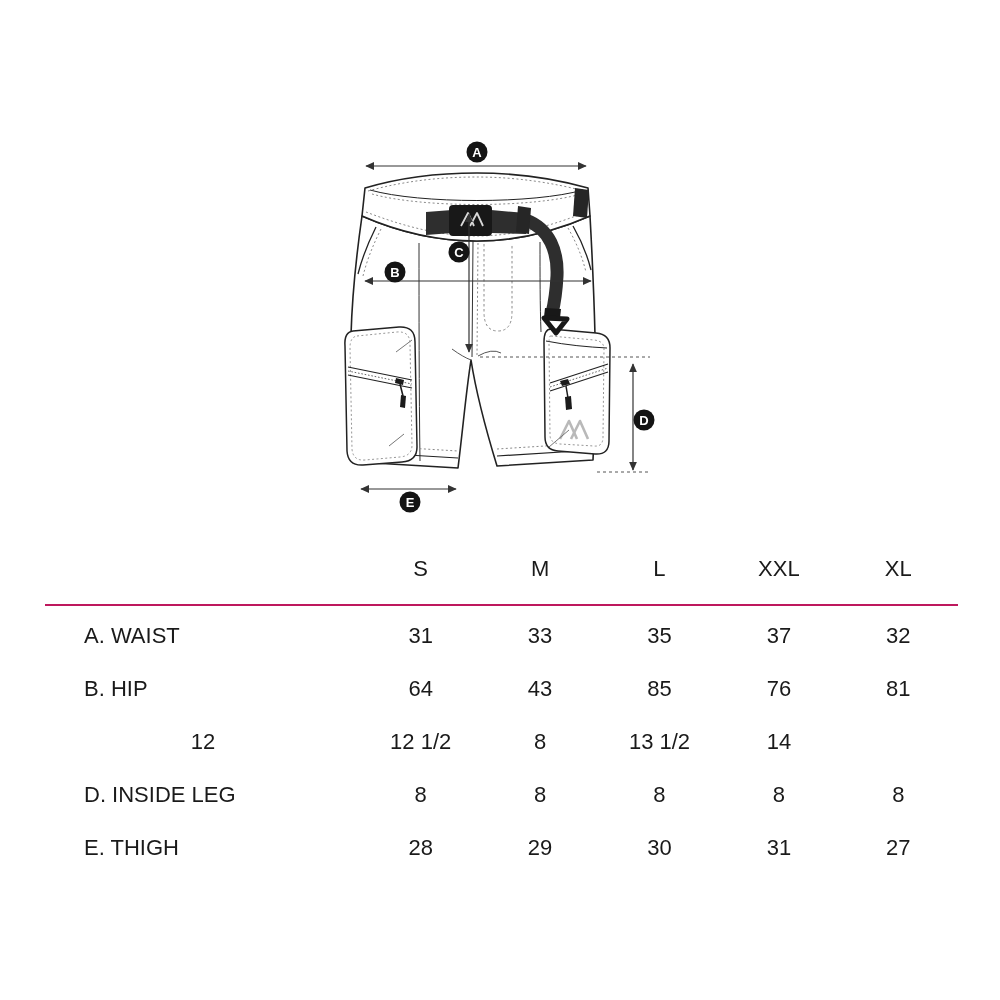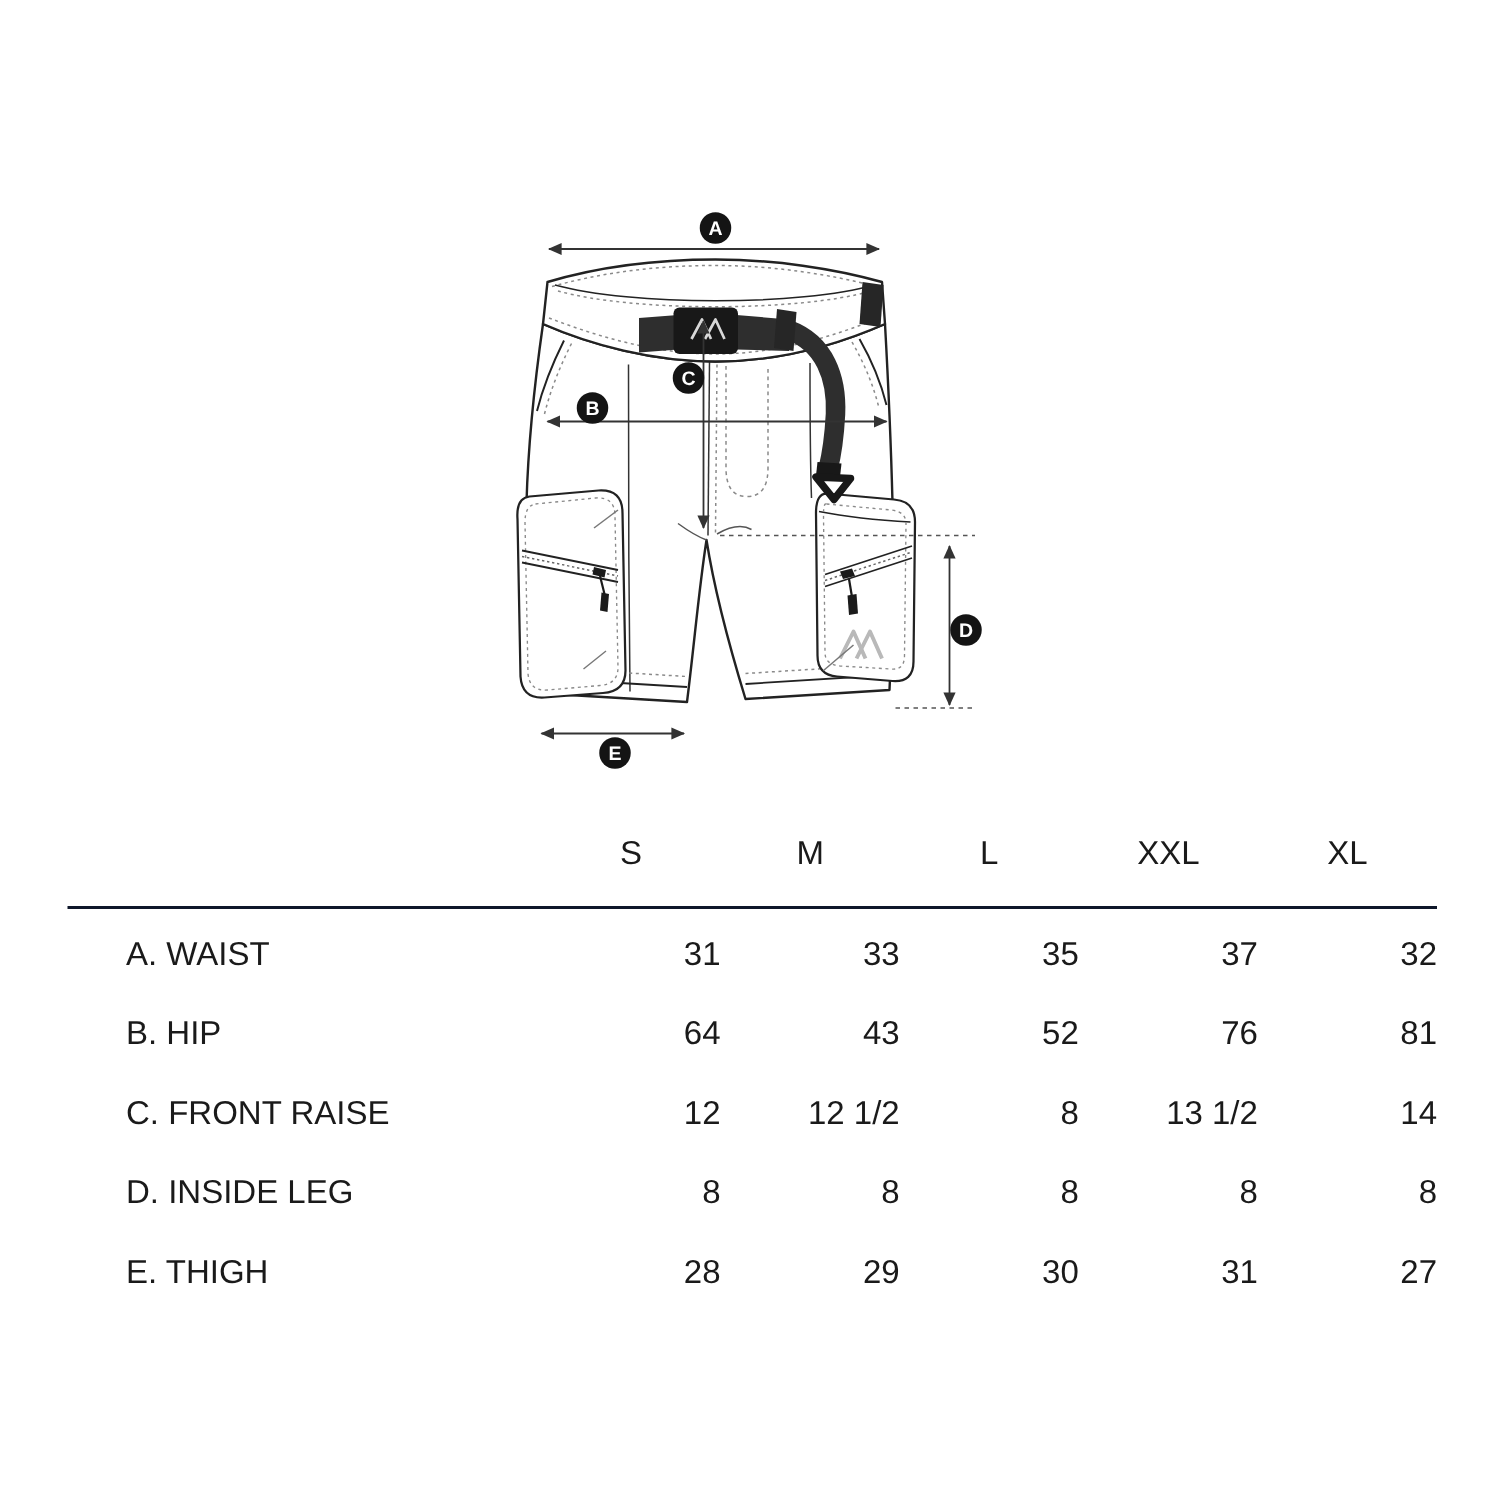--- a/index.html
+++ b/index.html
@@ -16,24 +16,24 @@
     font-size:22px;
   }
   .thead,.trow{
     display:grid;
     grid-template-columns:316px repeat(5,1fr);
     align-items:center;
   }
   .thead{height:52px;align-items:start;}
   .thead .th{line-height:34px;text-align:center;}
   .thead .corner{text-align:left;}
-  .tbody{border-top:2px solid #0f172a;padding-top:3px;}
+  .tbody{border-top:2px solid #be185d;padding-top:3px;}
   .trow{height:53px;}
   .trow .label{text-align:left;padding-left:39px;}
-  .trow .val{text-align:right;}
+  .trow .val{text-align:center;}
 </style>
 </head>
 <body>
 
 <svg class="drawing" width="1000" height="545" viewBox="0 0 1000 545" xmlns="http://www.w3.org/2000/svg">
   <defs>
     <marker id="arr" viewBox="0 0 8 8" refX="7" refY="4" markerWidth="8" markerHeight="8" orient="auto-start-reverse">
       <path d="M0,0.6 L7.6,4 L0,7.4 Z" fill="#333333"></path>
     </marker>
   </defs>
@@ -172,26 +172,25 @@
       <div class="val">31</div>
       <div class="val">33</div>
       <div class="val">35</div>
       <div class="val">37</div>
       <div class="val">32</div>
     </div>
     <div class="trow">
       <div class="label">B. HIP</div>
       <div class="val">64</div>
       <div class="val">43</div>
-      <div class="val">52</div>
+      <div class="val">85</div>
       <div class="val">76</div>
       <div class="val">81</div>
     </div>
     <div class="trow">
-      <div class="label">C. FRONT RAISE</div>
       <div class="val">12</div>
       <div class="val">12 1/2</div>
       <div class="val">8</div>
       <div class="val">13 1/2</div>
       <div class="val">14</div>
     </div>
     <div class="trow">
       <div class="label">D. INSIDE LEG</div>
       <div class="val">8</div>
       <div class="val">8</div>

